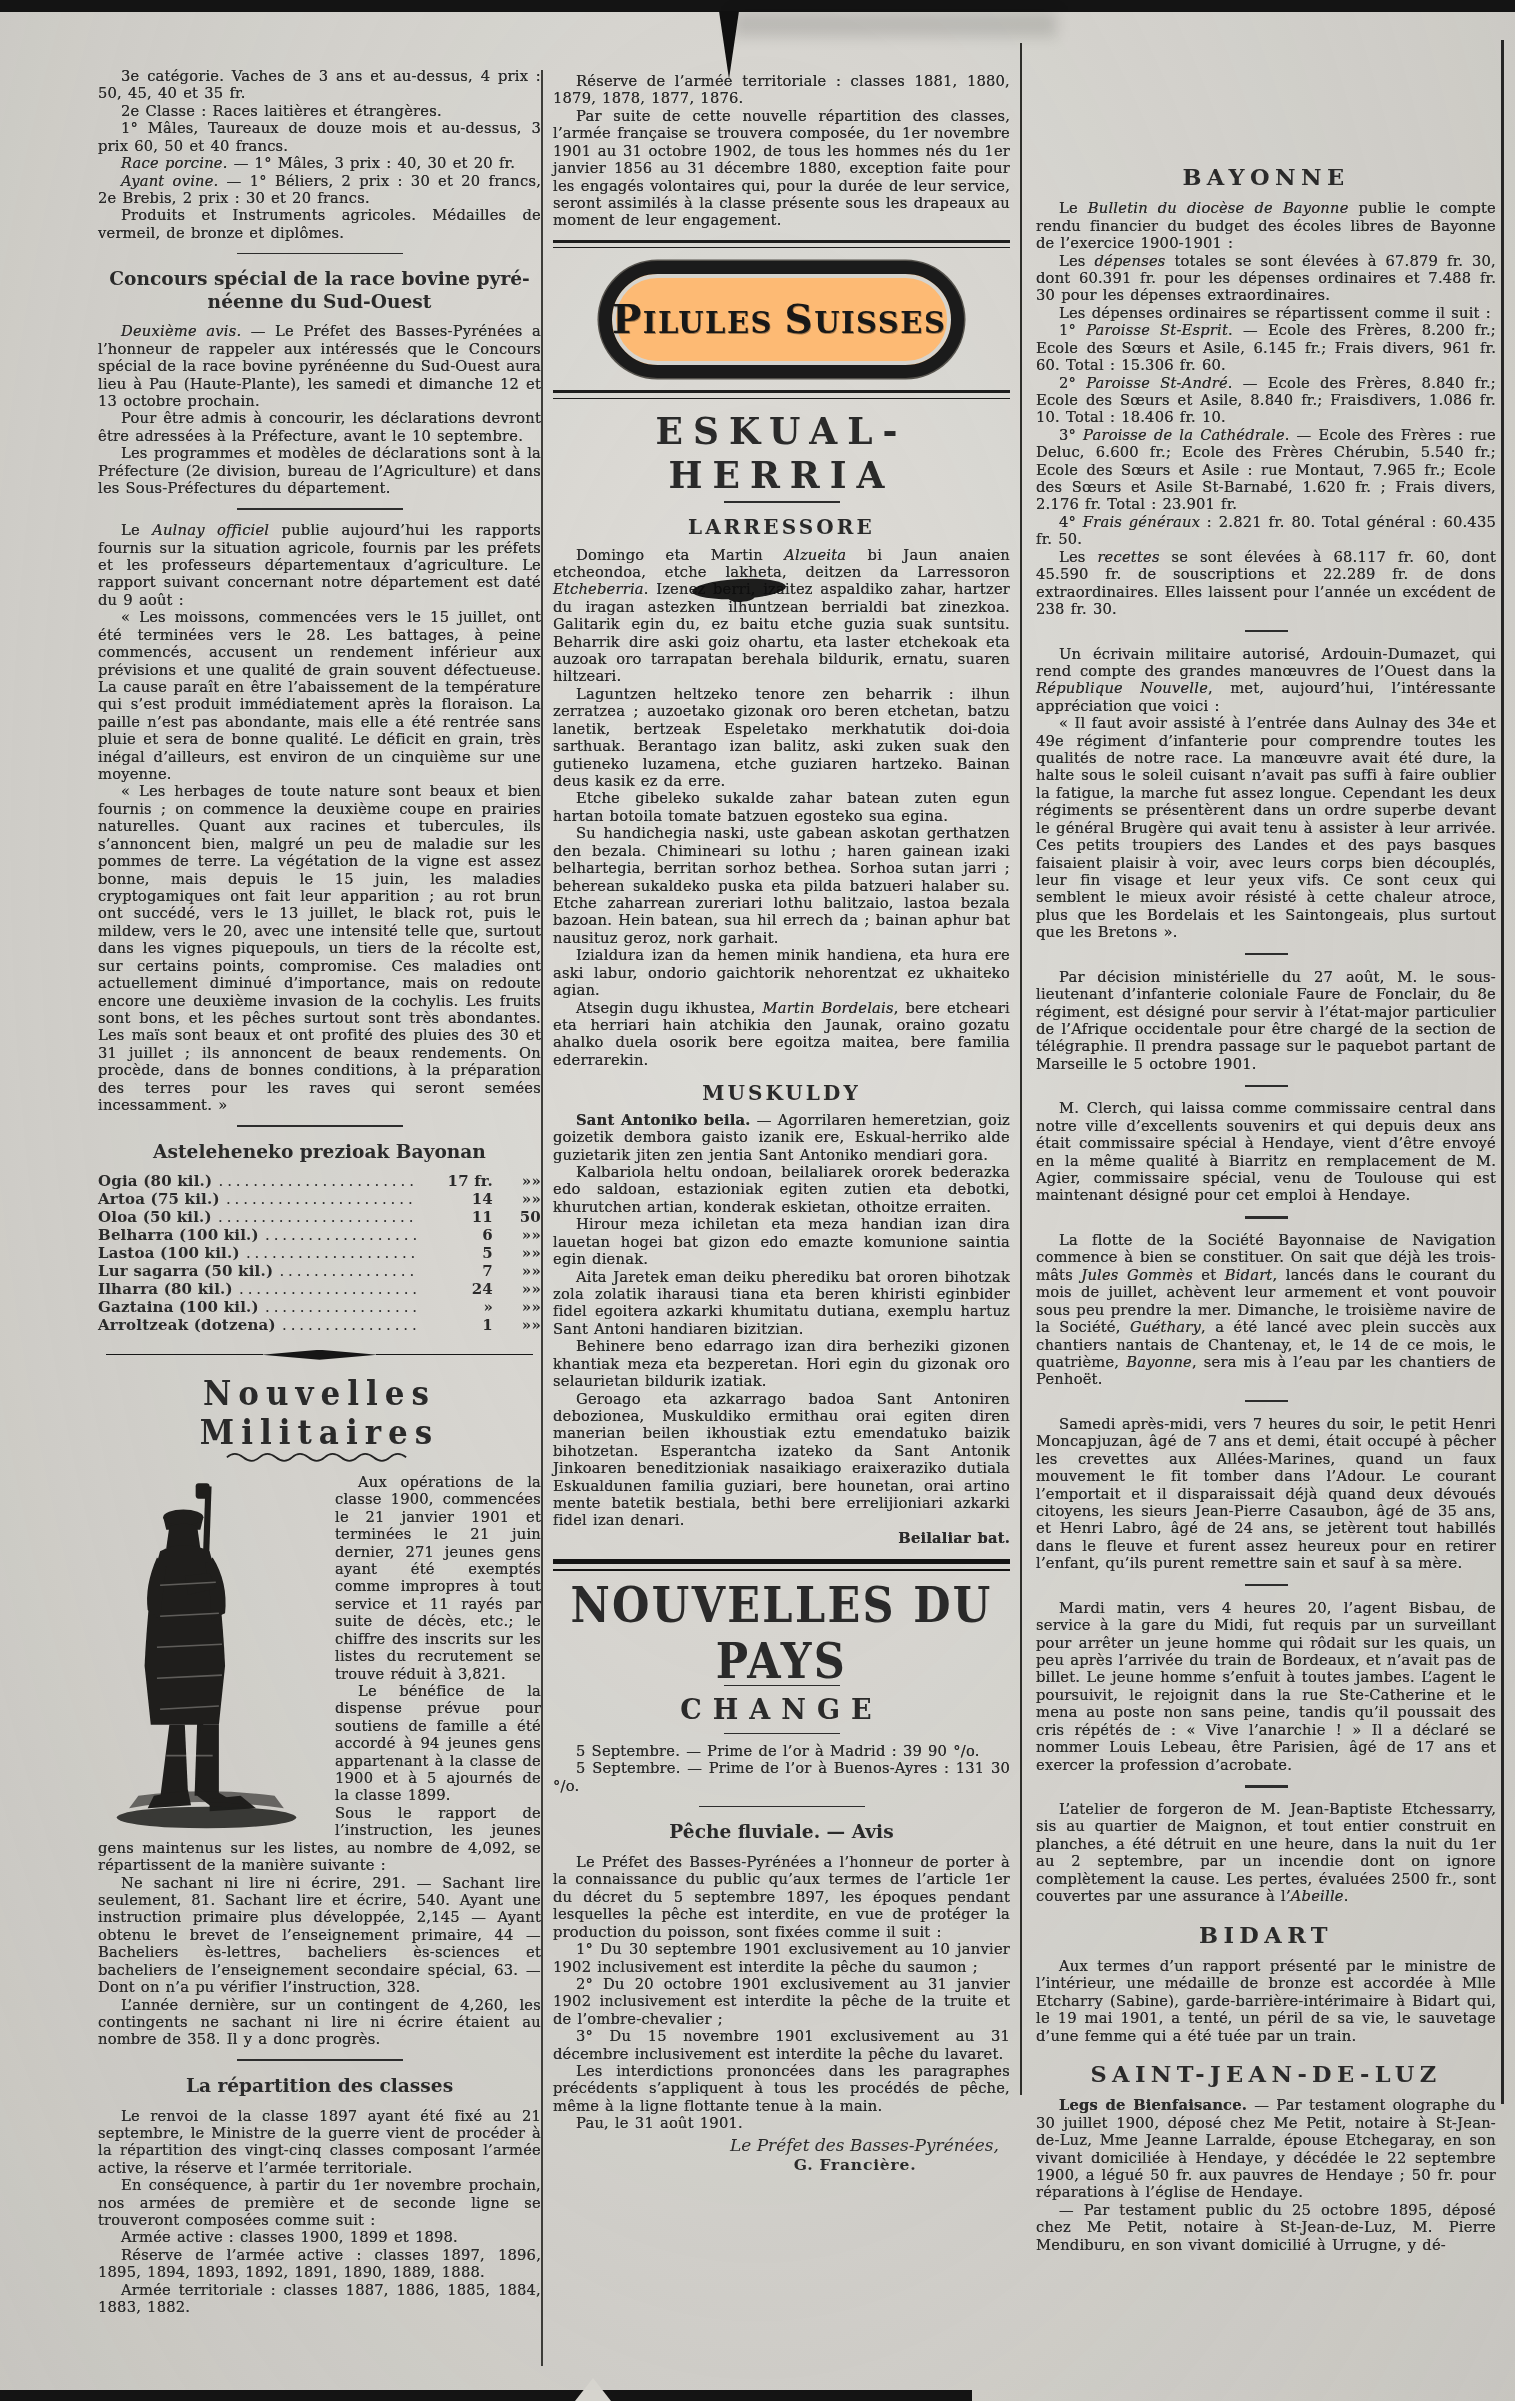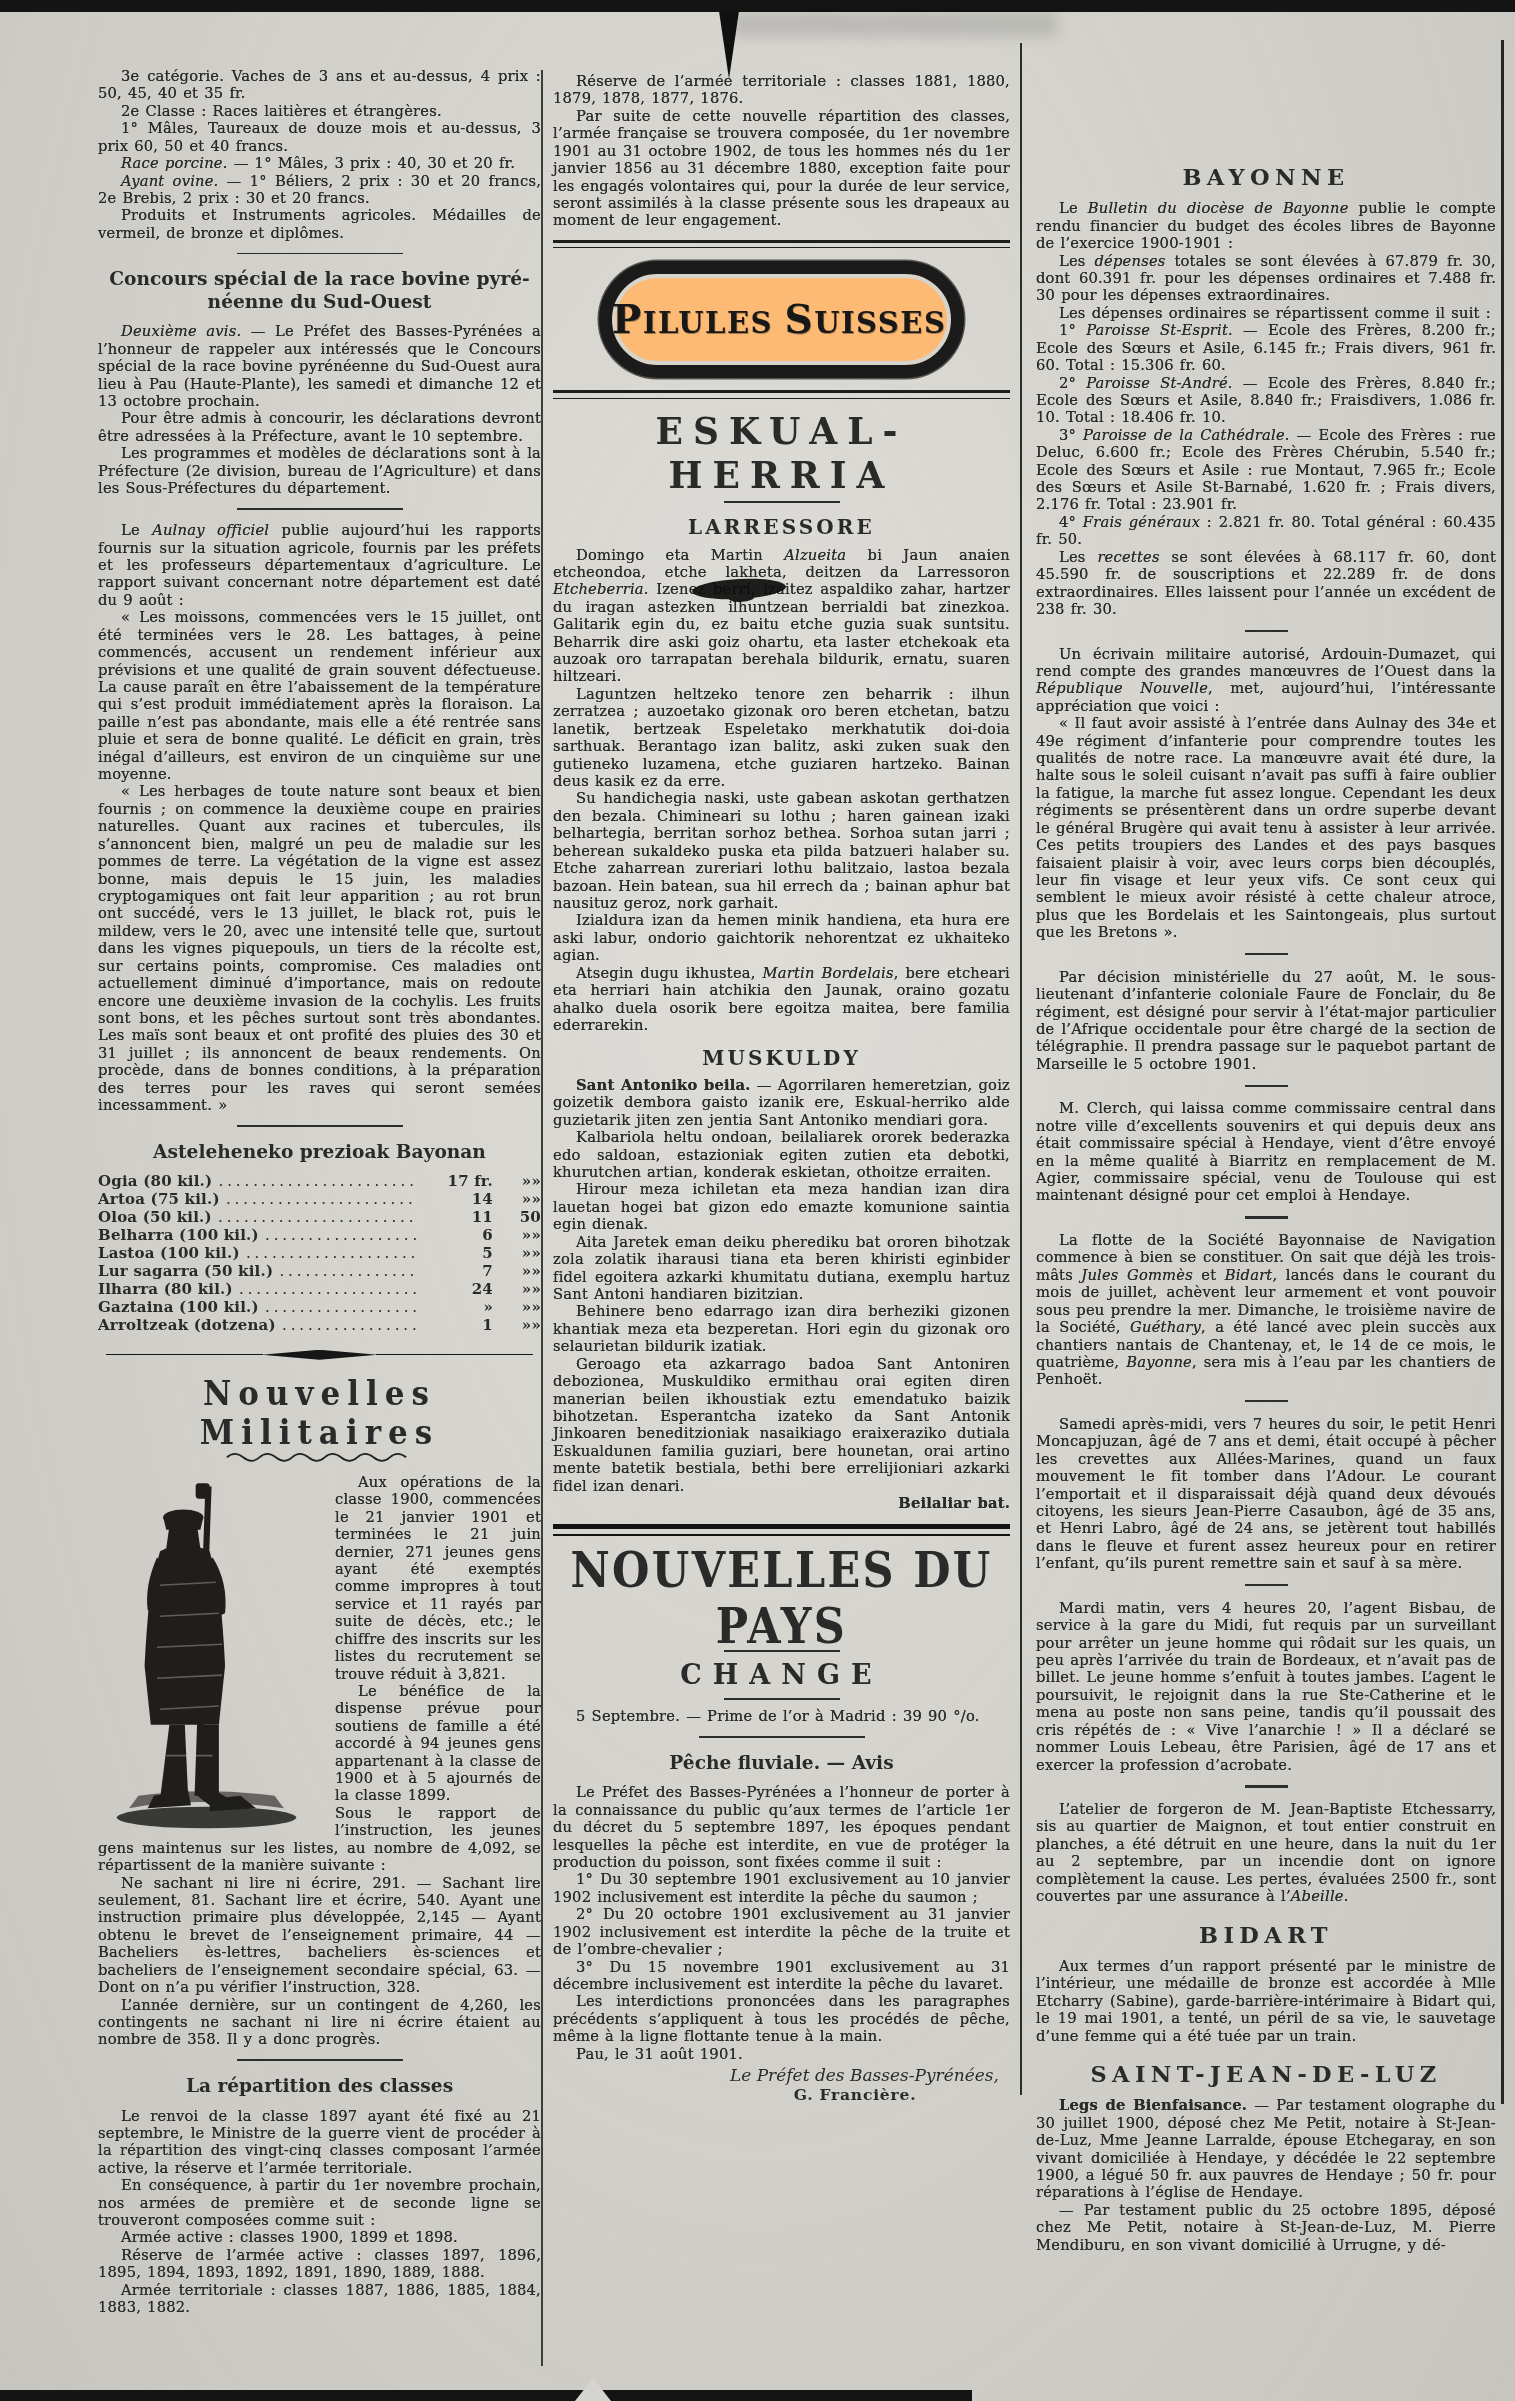--- a/index.html
+++ b/index.html
@@ -231,37 +231,39 @@
       <div class="badge">
         <span><span class="cap">P</span>ILULES <span class="cap">S</span>UISSES</span>
       </div>
     </div>
     <div class="double-rule"></div>
     <div class="h-masthead">ESKUAL-HERRIA</div>
     <div class="rule-s"></div>
     <div class="h-sub">LARRESSORE</div>
     <p class="para">Domingo eta Martin <i>Alzueita</i> bi Jaun anaien etcheondoa, etche lakheta, deitzen da Larressoron <i>Etcheberria</i>. Izenez berri, izaitez aspaldiko zahar, hartzer du iragan astezken ilhuntzean berrialdi bat zinezkoa. Galitarik egin du, ez baitu etche guzia suak suntsitu. Beharrik dire aski goiz ohartu, eta laster etchekoak eta auzoak oro tarrapatan berehala bildurik, ernatu, suaren hiltzeari.</p>
     <p class="para">Laguntzen heltzeko tenore zen beharrik : ilhun zerratzea ; auzoetako gizonak oro beren etchetan, batzu lanetik, bertzeak Espeletako merkhatutik doi-doia sarthuak. Berantago izan balitz, aski zuken suak den gutieneko luzamena, etche guziaren hartzeko. Bainan deus kasik ez da erre.</p>
+    <p class="para">Etche gibeleko sukalde zahar batean zuten egun hartan botoila tomate batzuen egosteko sua egina.</p>
     <p class="para">Su handichegia naski, uste gabean askotan gerthatzen den bezala. Chimineari su lothu ; haren gainean izaki belhartegia, berritan sorhoz bethea. Sorhoa sutan jarri ; beherean sukaldeko puska eta pilda batzueri halaber su. Etche zaharrean zureriari lothu balitzaio, lastoa bezala bazoan. Hein batean, sua hil errech da ; bainan aphur bat nausituz geroz, nork garhait.</p>
     <p class="para">Izialdura izan da hemen minik handiena, eta hura ere aski labur, ondorio gaichtorik nehorentzat ez ukhaiteko agian.</p>
     <p class="para">Atsegin dugu ikhustea, <i>Martin Bordelais</i>, bere etcheari eta herriari hain atchikia den Jaunak, oraino gozatu ahalko duela osorik bere egoitza maitea, bere familia ederrarekin.</p>
     <div class="h-sub">MUSKULDY</div>
     <p class="para"><b>Sant Antoniko beila.</b> — Agorrilaren hemeretzian, goiz goizetik dembora gaisto izanik ere, Eskual-herriko alde guzietarik jiten zen jentia Sant Antoniko mendiari gora.</p>
     <p class="para">Kalbariola heltu ondoan, beilaliarek ororek bederazka edo saldoan, estazioniak egiten zutien eta debotki, khurutchen artian, konderak eskietan, othoitze erraiten.</p>
     <p class="para">Hirour meza ichiletan eta meza handian izan dira lauetan hogei bat gizon edo emazte komunione saintia egin dienak.</p>
     <p class="para">Aita Jaretek eman deiku pherediku bat ororen bihotzak zola zolatik iharausi tiana eta beren khiristi eginbider fidel egoitera azkarki khumitatu dutiana, exemplu hartuz Sant Antoni handiaren bizitzian.</p>
     <p class="para">Behinere beno edarrago izan dira berheziki gizonen khantiak meza eta bezperetan. Hori egin du gizonak oro selaurietan bildurik izatiak.</p>
     <p class="para">Geroago eta azkarrago badoa Sant Antoniren debozionea, Muskuldiko ermithau orai egiten diren manerian beilen ikhoustiak eztu emendatuko baizik bihotzetan. Esperantcha izateko da Sant Antonik Jinkoaren beneditzioniak nasaikiago eraixeraziko dutiala Eskualdunen familia guziari, bere hounetan, orai artino mente batetik bestiala, bethi bere errelijioniari azkarki fidel izan denari.</p>
     <p class="para right"><b>Beilaliar bat.</b></p>
     <div class="heavy-rule"></div>
     <div class="h-display">NOUVELLES DU PAYS</div>
     <div class="rule-s"></div>
     <div class="h-change">CHANGE</div>
     <div class="rule-s"></div>
     <p class="para">5 Septembre. — Prime de l’or à Madrid : 39 90 °/o.</p>
+    <p class="para">5 Septembre. — Prime de l’or à Buenos-Ayres : 131 30 °/o.</p>
     <div class="rule"></div>
     <div class="h-bold">Pêche fluviale. — Avis</div>
     <p class="para">Le Préfet des Basses-Pyrénées a l’honneur de porter à la connaissance du public qu’aux termes de l’article 1er du décret du 5 septembre 1897, les époques pendant lesquelles la pêche est interdite, en vue de protéger la production du poisson, sont fixées comme il suit :</p>
     <p class="para">1° Du 30 septembre 1901 exclusivement au 10 janvier 1902 inclusivement est interdite la pêche du saumon ;</p>
     <p class="para">2° Du 20 octobre 1901 exclusivement au 31 janvier 1902 inclusivement est interdite la pêche de la truite et de l’ombre-chevalier ;</p>
     <p class="para">3° Du 15 novembre 1901 exclusivement au 31 décembre inclusivement est interdite la pêche du lavaret.</p>
     <p class="para">Les interdictions prononcées dans les paragraphes précédents s’appliquent à tous les procédés de pêche, même à la ligne flottante tenue à la main.</p>
     <p class="para">Pau, le 31 août 1901.</p>
     <div class="sig">
       <div class="l1">Le Préfet des Basses-Pyrénées,</div>

